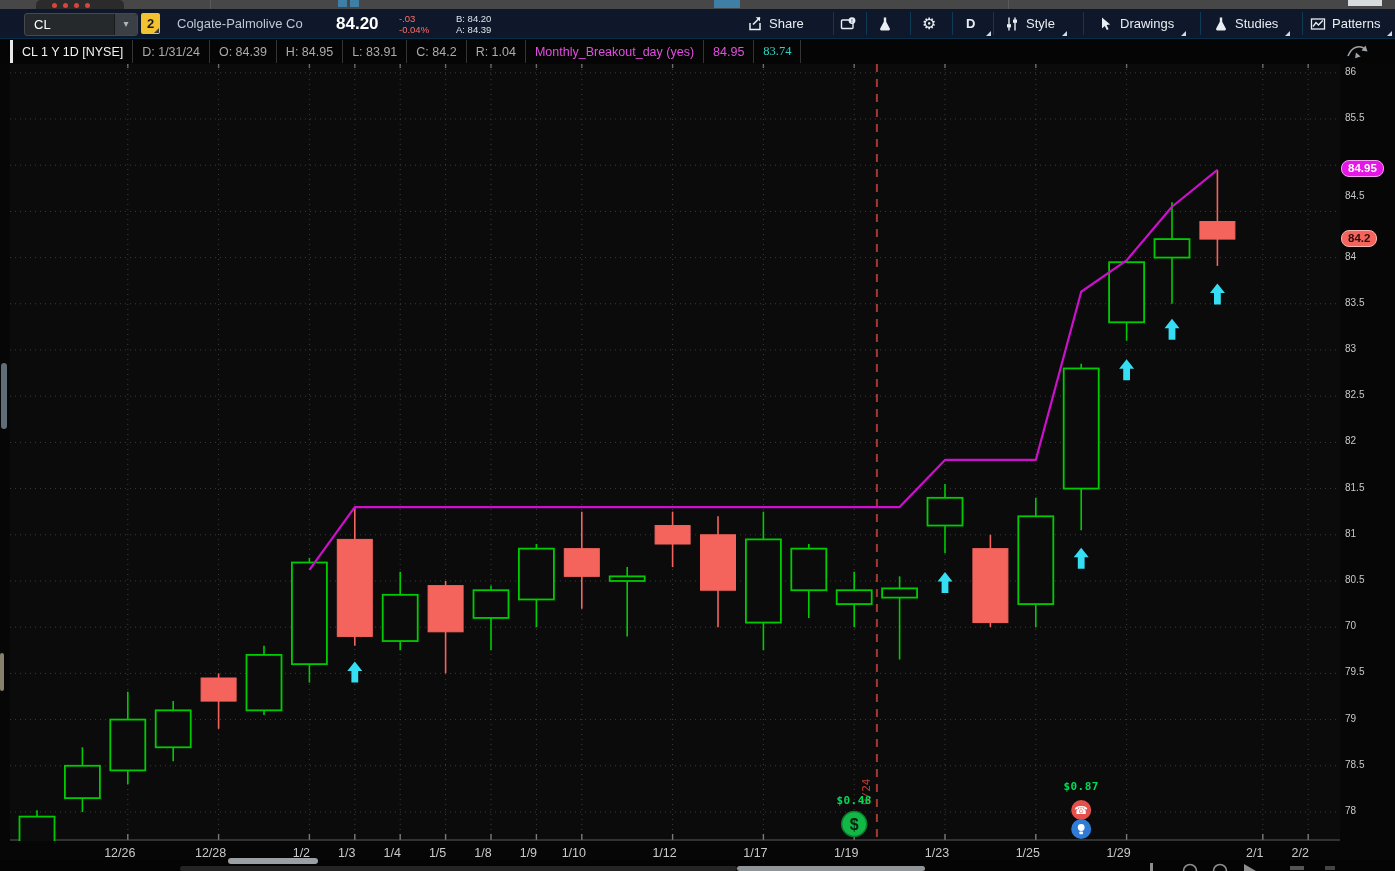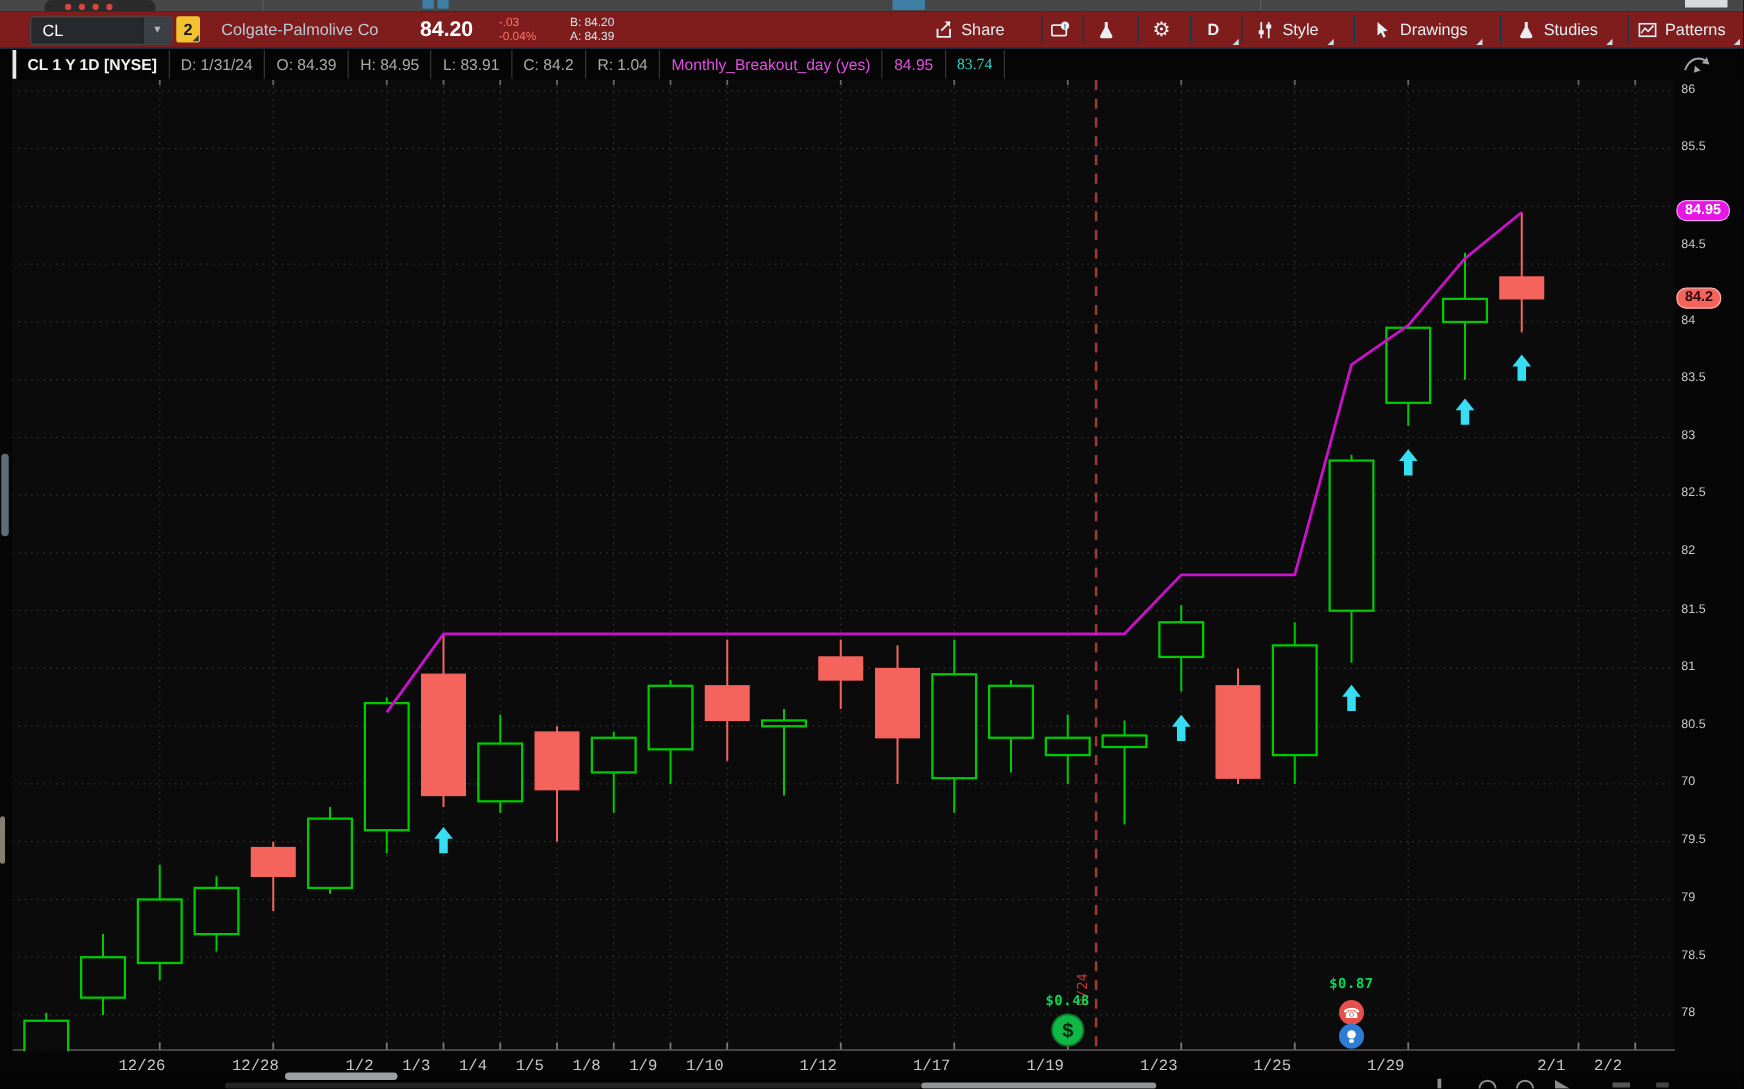--- a/index.html
+++ b/index.html
@@ -7,21 +7,21 @@
           font-family:"Liberation Sans",sans-serif;-webkit-font-smoothing:antialiased;}
   .abs{position:absolute;}
   
   .topstrip{left:0;top:0;width:1395px;height:9px;background:#474747;}
   .toptab{left:36px;top:0;width:88px;height:9px;background:#2b2b2b;border-radius:5px 5px 0 0;}
   .dot{position:absolute;top:2.5px;width:5px;height:5px;border-radius:50%;background:#D8453C;}
   .bluebit{position:absolute;top:0;height:7px;background:#3F7FA6;}
   .stripe-sep{position:absolute;top:0;width:1px;height:9px;background:#5a5a5a;}
   .corner-box{left:1348px;top:0;width:34px;height:6px;background:#D7DBDE;}
   
-  .toolbar{left:0;top:9px;width:1395px;height:29px;background:#7f1d1d;border-bottom:1px solid #0A2E45;}
+  .toolbar{left:0;top:9px;width:1395px;height:29px;background:#0f172a;border-bottom:1px solid #0A2E45;}
   .tb-text{color:#E8EEF2;font-size:13px;line-height:29px;white-space:nowrap;}
   .symbolbox{left:24px;top:4px;width:112px;height:21px;background:#26292C;border:1px solid #45494d;border-radius:3px;}
   .symbolbox .val{position:absolute;left:9px;top:0;line-height:21px;color:#fff;font-size:13px;}
   .symbolbox .dd{position:absolute;right:0;top:0;width:22px;height:21px;background:#3A4046;border-left:1px solid #17191b;
                  color:#ADB6BD;text-align:center;line-height:19px;font-size:10px;border-radius:0 3px 3px 0;}
   .badge{left:141px;top:4px;width:19px;height:21px;background:#F2C230;border-radius:2px;color:#1a1a1a;
          font-size:13px;font-weight:bold;text-align:center;line-height:21px;}
   .notch{position:absolute;right:1px;bottom:1px;width:0;height:0;border-left:5px solid transparent;border-bottom:5px solid #3a3a3a;}
   .ddcorner{position:absolute;right:2px;bottom:2px;width:0;height:0;border-left:5px solid transparent;border-bottom:5px solid #C9DCE8;}
   .company{left:177px;color:#BBC8D2;}
@@ -29,28 +29,28 @@
   .mini2{position:absolute;top:3.5px;font-size:9.5px;line-height:11px;white-space:nowrap;}
   .chg{left:399px;color:#FF7069;}
   .ba{left:456px;color:#D8E4EC;}
   .tbtn{position:absolute;top:0;height:29px;display:flex;align-items:center;gap:6px;color:#E8EEF2;font-size:13px;}
   .tsep{position:absolute;top:3px;width:1px;height:23px;background:#0D3A55;}
   .icon16{width:16px;height:16px;display:block;}
   
   .chead{left:0;top:40px;width:1395px;height:23px;background:#050505;display:flex;align-items:stretch;}
   .whitebar{left:10px;top:40px;width:3px;height:23px;background:#E8E8E8;}
   .ccell{border-right:1px solid #343434;display:flex;align-items:center;padding:0 9px;font-size:12.5px;color:#ABABAB;white-space:nowrap;}
-  .ccell.title{color:#F2F2F2;font-weight:bold;margin-left:13px;}
+  .ccell.title{color:#F2F2F2;font-weight:normal;margin-left:13px;}
   .ccell.study{color:#E24FE2;}
   .ccell.sv1{color:#E24FE2;}
   .ccell.sv2{color:#2AD8C8;font-family:Liberation Serif, serif;}
   
   .ylab{position:absolute;left:5px;height:15px;font-size:10px;color:#C9C9C9;white-space:nowrap;}
   .bubble{position:absolute;left:1px;padding:1px 6px;border-radius:8px;font-size:11.5px;font-weight:bold;line-height:13px;}
-  .xlab{position:absolute;top:5px;width:50px;font-size:12.5px;color:#C9C9C9;font-family:Liberation Mono, monospace;}
+  .xlab{position:absolute;top:5px;width:50px;text-align:center;font-size:12.5px;color:#C9C9C9;}
   
   .bbar{left:0;top:860px;width:1395px;height:11px;background:#040404;}
   .scrollpiece{position:absolute;border-radius:3px;}
   .gripper{position:absolute;border-radius:3px;}
 </style>
 </head>
 <body>
 
 <div class="screen">
 

